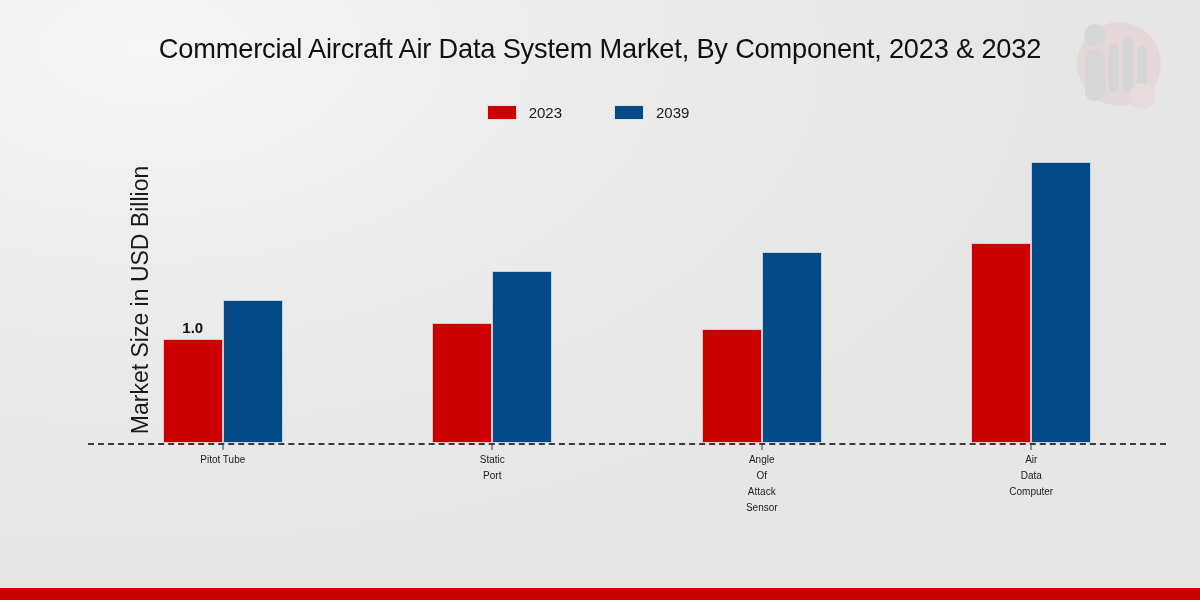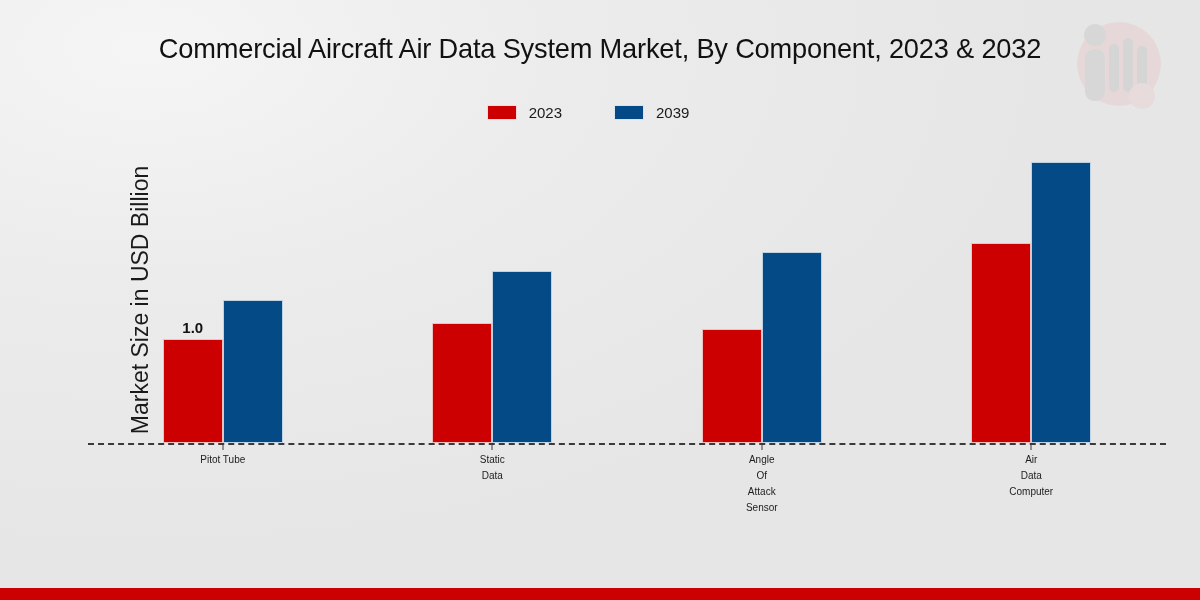--- a/index.html
+++ b/index.html
@@ -239,21 +239,21 @@
           <div class="bars">
             <div class="bar-wrap">
               <div class="bar s2023" style="height: 119.983px; background: rgb(204, 0, 0);"></div>
             </div>
             <div class="bar-wrap">
               <div class="bar s2032" style="height: 172.15px; background: rgb(4, 74, 135);"></div>
             </div>
           </div>
           <div class="tick"></div>
           <div class="cat-label">Static
-Data</div>
+Port</div>
         </div>
         <div class="group">
           <div class="bars">
             <div class="bar-wrap">
               <div class="bar s2023" style="height: 113.723px; background: rgb(204, 0, 0);"></div>
             </div>
             <div class="bar-wrap">
               <div class="bar s2032" style="height: 190.93px; background: rgb(4, 74, 135);"></div>
             </div>
           </div>

